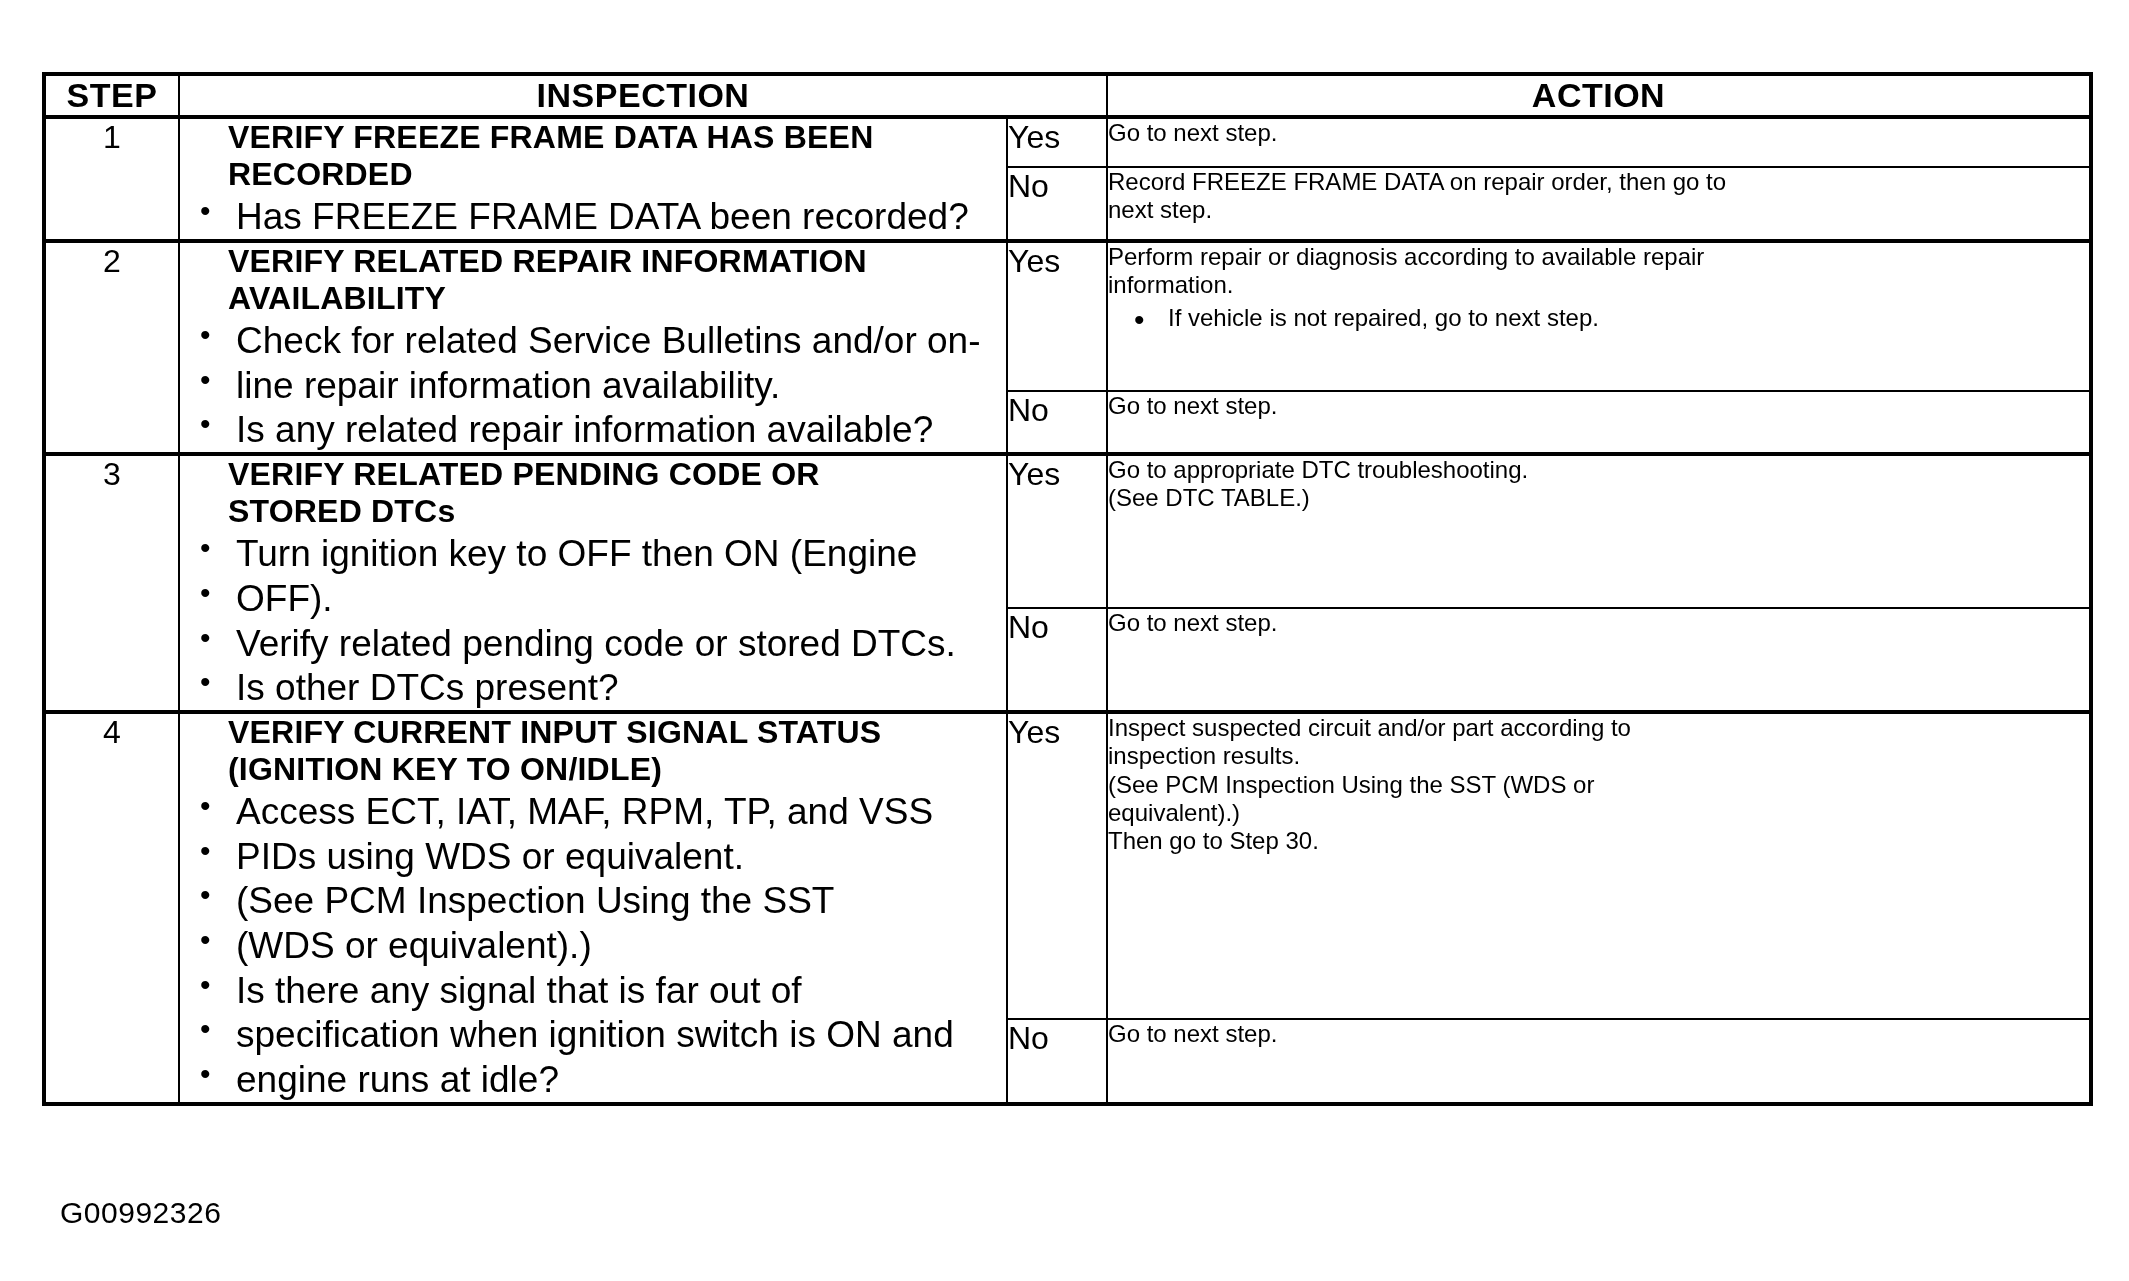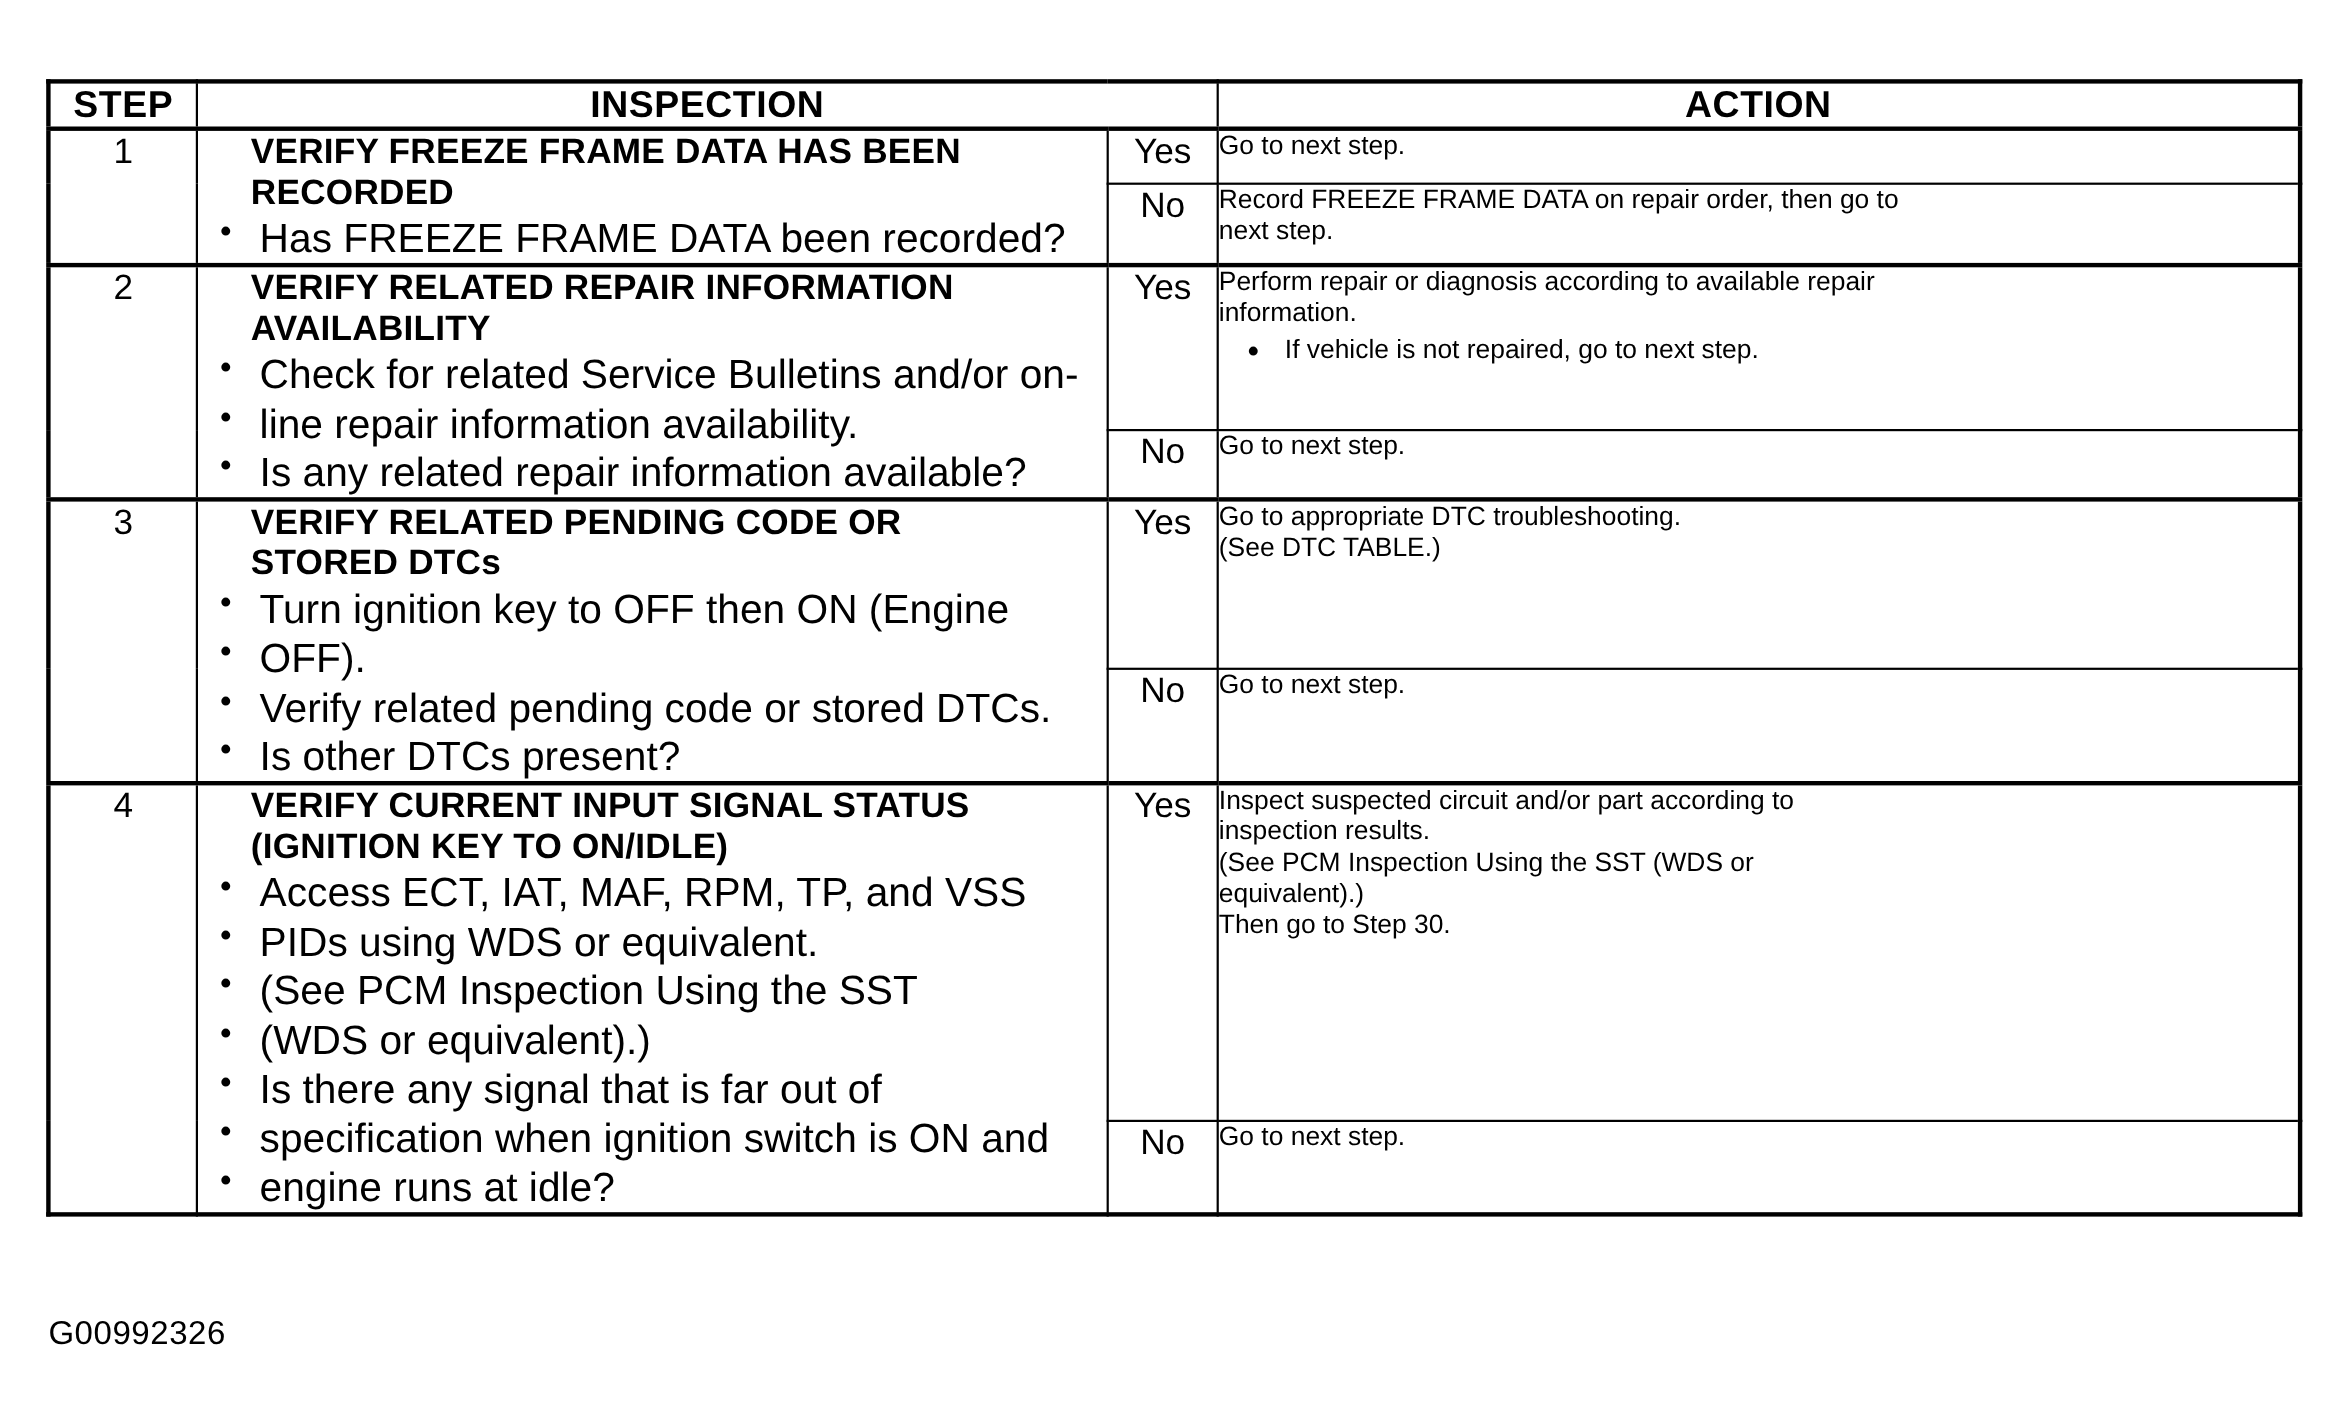--- a/index.html
+++ b/index.html
@@ -97,21 +97,21 @@
     top: -2px;
     font-size: 30px;
   }
   li.nobullet {
     padding-left: 56px;
   }
   li.nobullet::before { content: ""; }
 
   
   .yn-cell {
-    text-align: center;
+    text-align: left;
     font-size: 32px;
     padding-top: 8px;
     border-right: 2px solid #000;
   }
 
   
   .action-cell {
     padding: 8px 12px 14px 14px;
     font-size: 24px;
     line-height: 1.18;
@@ -133,21 +133,21 @@
     left: 22px;
     top: -2px;
     font-size: 30px;
   }
 
   
   tr.step-start > td { border-top: 4px solid #000; }
 
   .figure-code {
     position: absolute;
-    left: 44px;
+    left: 60px;
     top: 1196px;
     font-size: 30px;
     letter-spacing: 0.5px;
   }
 </style>
 </head>
 <body>
 
 <div class="page">
 

